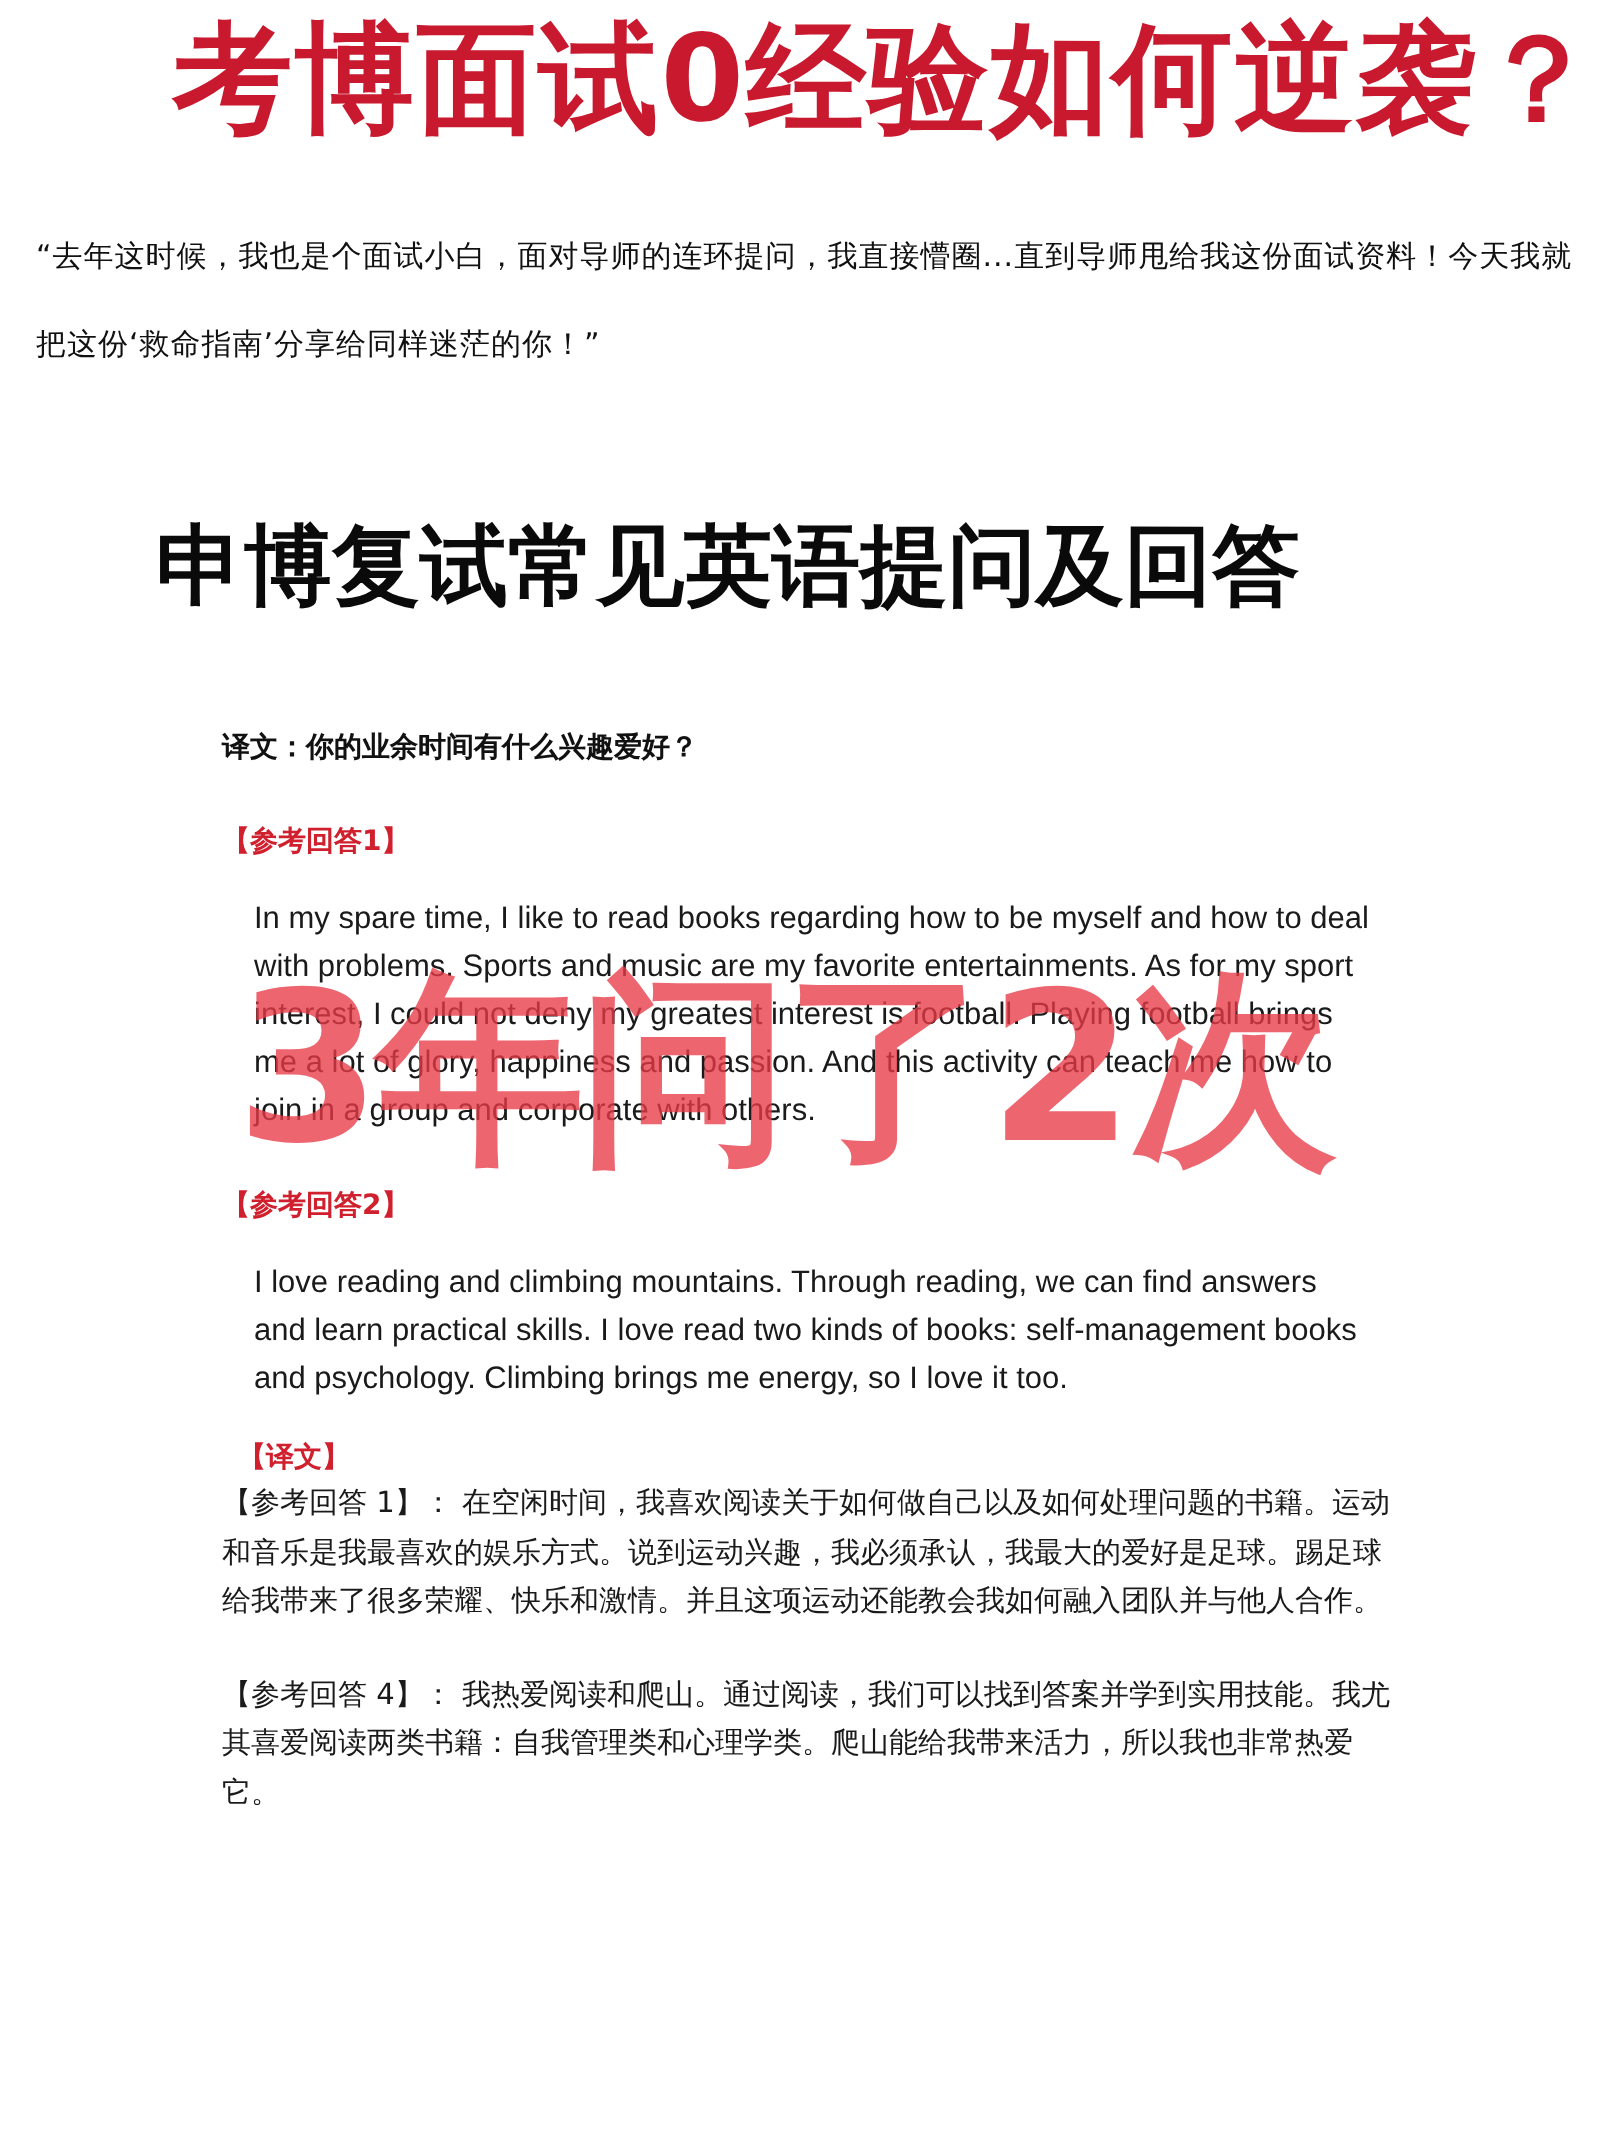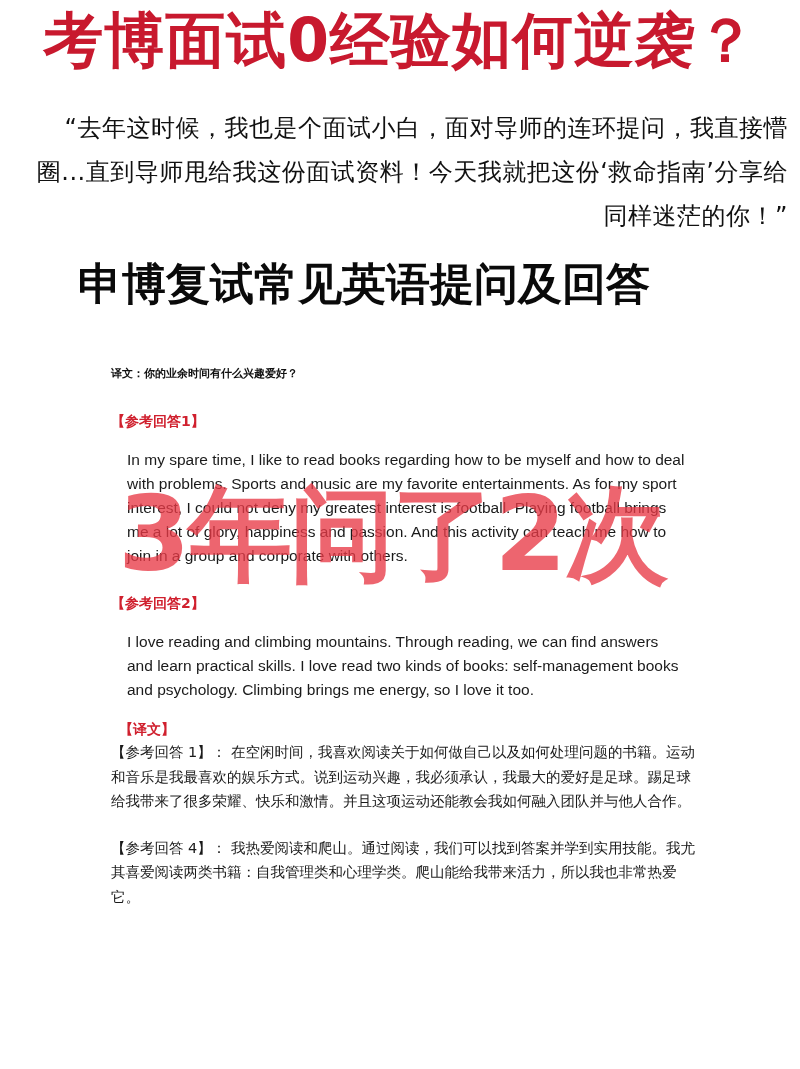--- a/index.html
+++ b/index.html
@@ -1,37 +1,37 @@
 <!DOCTYPE html>
 <html><head>
 <meta charset="utf-8">
 <style>
   html, body { margin: 0; padding: 0; }
   body {
     width: 800px; height: 1069px; background: #ffffff; position: relative; overflow: hidden;
     font-family: "DejaVu Sans", "Liberation Sans", sans-serif; color: #1a1a1a;
   }
   .title {
-    position: absolute; left: 0; top: 4px; width: 800px; text-align: center;
+    position: absolute; left: 0; top: 4px; width: 800px; text-align: right;
     font-size: 60px; font-weight: bold; color: #c8192e; letter-spacing: 1px; line-height: 72px;
   }
   .quote {
     position: absolute; left: 18px; top: 106px; width: 770px;
-    font-size: 24px; line-height: 44px; color: #111; letter-spacing: 0.5px; text-align: right;
+    font-size: 15px; line-height: 44px; color: #111; letter-spacing: 0.5px;
   }
   .section-heading {
     position: absolute; left: 0; top: 252px; width: 728px; text-align: center;
     font-size: 44px; font-weight: bold; color: #0a0a0a; line-height: 64px;
   }
   .content { position: absolute; left: 111px; top: 340px; width: 590px; }
   .question {
     font-family: "Liberation Sans", sans-serif; font-weight: bold; color: #d0202e;
     font-size: 17px; line-height: 30px; margin: 0;
   }
-  .translation-line { font-weight: bold; font-size: 11px; line-height: 24px; margin-top: 22px; color: #111; }
+  .translation-line { font-weight: bold; font-size: 14px; line-height: 24px; margin-top: 22px; color: #111; }
   .ref-label { color: #d0202e; font-weight: bold; font-size: 14px; line-height: 22px; margin-top: 24px; }
   .en-para {
     font-family: "Liberation Sans", sans-serif; font-size: 15.5px; line-height: 24px; color: #1a1a1a; margin: 16px;
   }
   .trans-label { color: #d0202e; font-weight: bold; font-size: 14px; line-height: 22px; padding-left: 8px; }
   .zh-para { font-size: 14.5px; line-height: 24.5px; color: #1a1a1a; margin: 0; }
   .zh-para.second { margin-top: 22px; }
   .watermark {
     position: absolute; left: 118px; top: 474px; width: 540px; text-align: right;
     font-size: 104px; font-weight: bold; color: rgba(232, 58, 70, 0.78);

